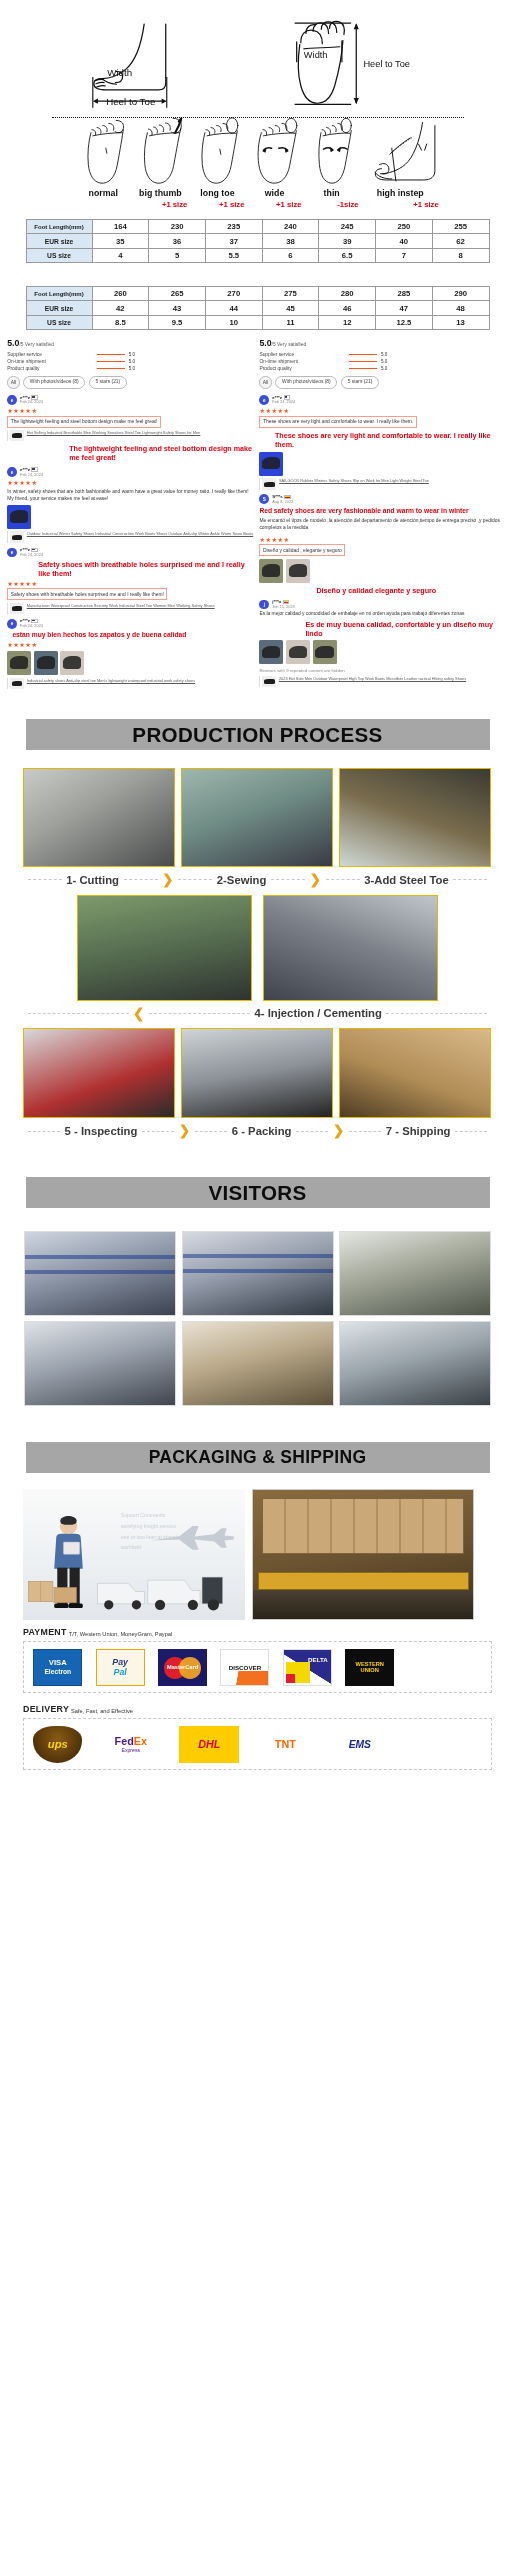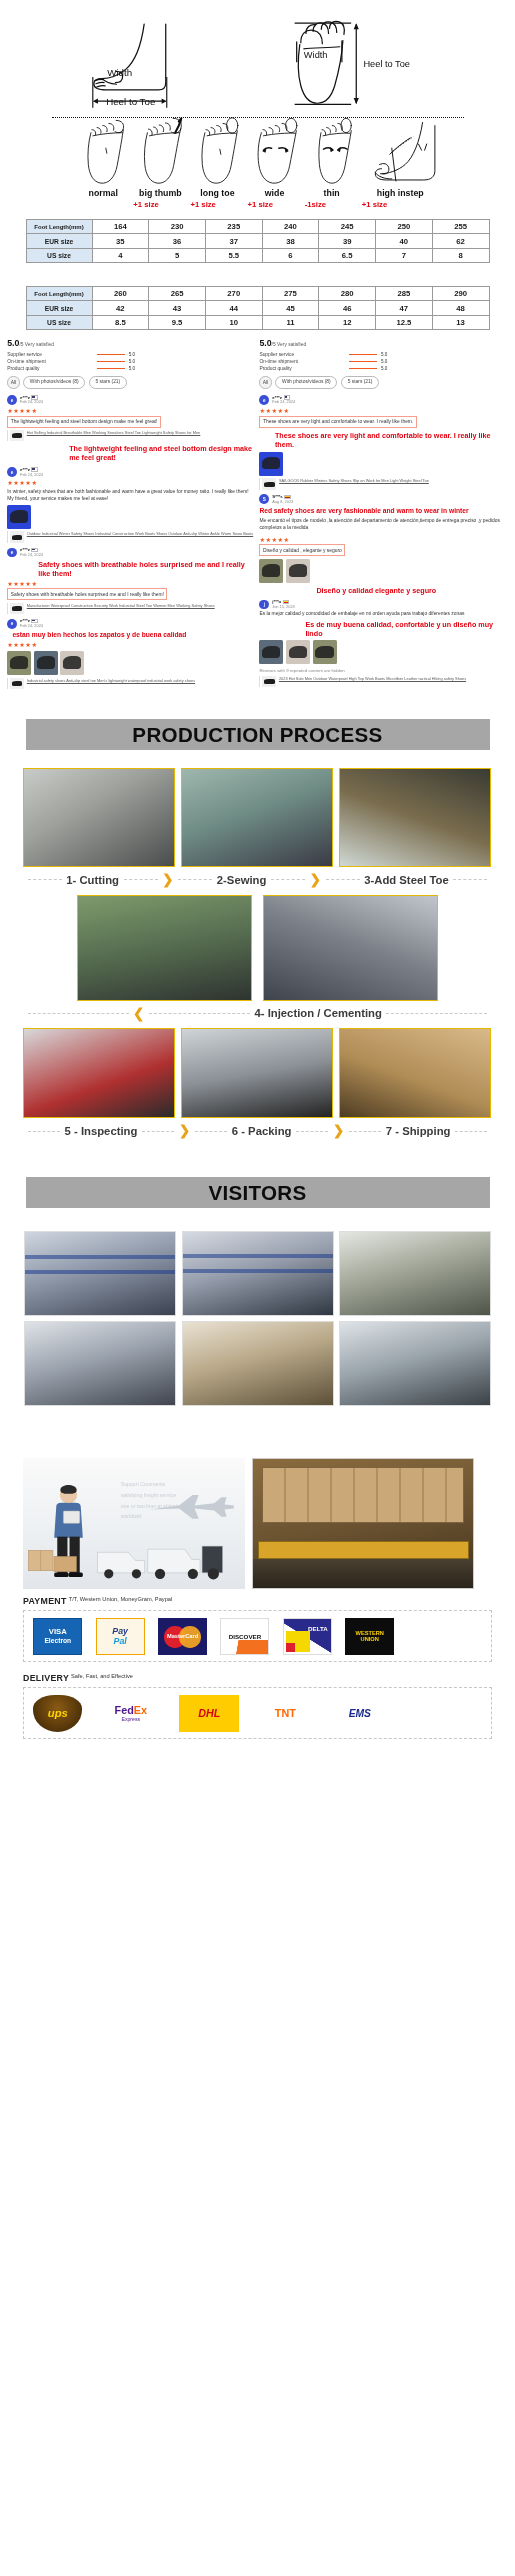--- a/index.html
+++ b/index.html
@@ -16,21 +16,21 @@
   
   .size-guide { padding:10.3px 0 0 0; }
   .measure-row { display:flex; justify-content:center; align-items:flex-end; gap:46px; height:103px; padding-top:15.5px; }
 
   .foot-types { position:relative; margin-top:4.1px; padding:0 20.6px; }
   .dotted-top { border-top:1.5px dotted #111; width:412px; margin:0 auto 0 auto; }
   .feet-row { display:flex; justify-content:center; align-items:flex-end; gap:3.1px; margin-top:-1px; }
   .foot-fig { width:54px; height:70px; position:relative; }
   .foot-labels { display:flex; justify-content:center; gap:3.1px; margin-top:1px; }
   .foot-label { width:54px; text-align:center; font-family:"Liberation Sans", sans-serif; font-weight:bold; font-size:8.8px; color:#111; line-height:1.15; }
-  .foot-adj { width:54px; text-align:left; font-weight:bold; font-size:7.7px; color:#e2000f; height:10.3px; }
+  .foot-adj { width:54px; text-align:right; font-weight:bold; font-size:7.7px; color:#e2000f; height:10.3px; }
 
   
   .size-table { width:464px; margin:9.3px auto 0 auto; border-collapse:collapse; table-layout:fixed; }
   .size-table td { border:0.5px solid #9a9a9a; height:14.4px; text-align:center; font-size:7.7px; font-weight:bold; color:#1a1a1a; font-family:"Liberation Sans", sans-serif; }
   .size-table td.rowhead { background:#d9e7f4; width:66px; font-size:6.7px; }
   .size-table td.rowhead.small { font-size:6px; }
   .tbl-gap { height:13.4px; }
 
   
   .reviews { display:flex; gap:5.2px; padding:8.2px 7.2px 5.2px 7.2px; }
@@ -116,21 +116,21 @@
   .pack-left { width:222px; height:131px; background:linear-gradient(180deg,#fafafa 0%,#eceff2 60%,#e2e6ea 100%); position:relative; overflow:hidden; }
   .pack-right { width:222px; height:131px; background:linear-gradient(170deg,#8a6b3e 0%,#6b5331 50%,#40301b 100%); border:0.5px solid #ccc; position:relative; overflow:hidden; }
   .ghost-text { position:absolute; left:44%; top:16%; font-size:5.2px; color:#c9cfd6; line-height:2.1; }
   .plane { position:absolute; right:4%; top:26%; width:88px; height:31px; }
   .truck { position:absolute; left:32%; bottom:6%; width:129px; height:40px; }
   .person { position:absolute; left:10%; top:18%; width:47px; height:98px; }
   .cartons { position:absolute; left:2%; bottom:6%; width:57px; height:41px; }
 
   
   .pay-sec { padding:0 23px; margin-top:7.2px; }
-  .pay-head { display:flex; align-items:flex-start; gap:2px; margin-bottom:4.1px; }
+  .pay-head { display:flex; align-items:flex-end; gap:2px; margin-bottom:4.1px; }
   .pay-title { font-size:8.8px; font-weight:bold; letter-spacing:0.3px; color:#222; }
   .pay-sub { font-size:5.7px; color:#333; }
   .logo-box { border:0.5px dashed #c7c7c7; padding:6.7px 9.3px; display:flex; align-items:center; gap:13.4px; }
   .logo { height:37px; width:49px; display:flex; align-items:center; justify-content:center; font-weight:bold; flex:0 0 auto; position:relative; overflow:hidden; }
   .lg-visa { background:#1565b4; color:#fff; flex-direction:column; font-size:7.7px; line-height:1.1; border:1px solid #0f4f90; }
   .lg-visa .e { font-size:6.7px; }
   .lg-paypal { background:#fdf6e6; border:1px solid #f0a500; color:#253b80; font-size:8.8px; font-style:italic;flex-direction:column; }
   .lg-paypal .pal { color:#179bd7;text-align:center; }
   .lg-mc { background:#1a1a66; }
   .lg-mc .c1, .lg-mc .c2 { position:absolute; top:8.2px; width:21.6px; height:21.6px; border-radius:50%; }
@@ -687,20 +687,23 @@
           <div class="shelfband" style="top:44%"></div>
         </div>
       <div class="vis-img v3"></div>
       <div class="vis-img v4"></div>
       <div class="vis-img v5"></div>
       <div class="vis-img v6"></div>
     </div>
   </section>
 
   <div class="sec-space-top" style="height:36px"></div>
+  <div class="banner">
+    <h2 style="font-size:17.5px">PACKAGING &amp; SHIPPING</h2>
+  </div>
   <div class="sec-space-bot" style="height:15.5px"></div>
 
   <section>
     <div class="pack-row">
       <div class="pack-left">
         <div class="ghost-text">
           <div>Support Comments</div>
           <div>satisfying freight service</div>
           <div>one or two liner at shipping</div>
           <div>worldwid</div>

